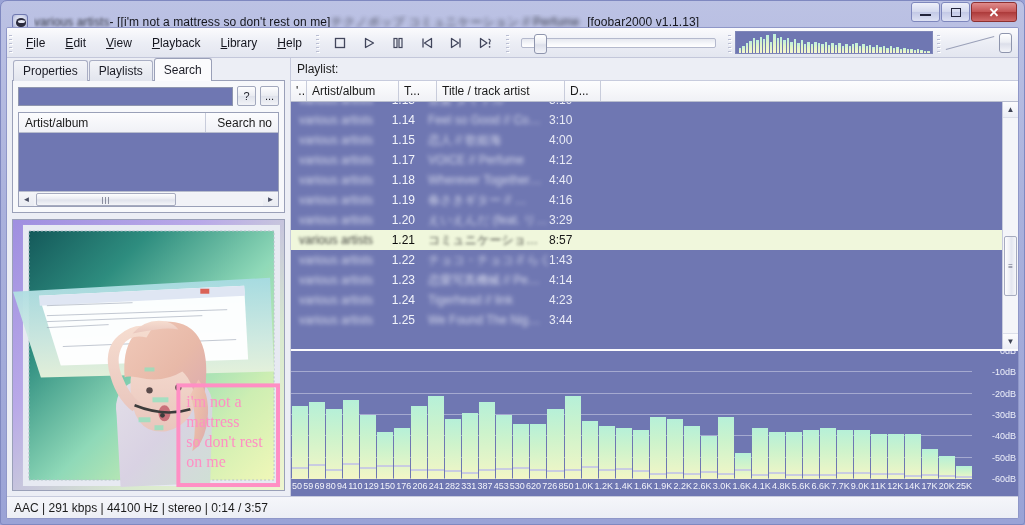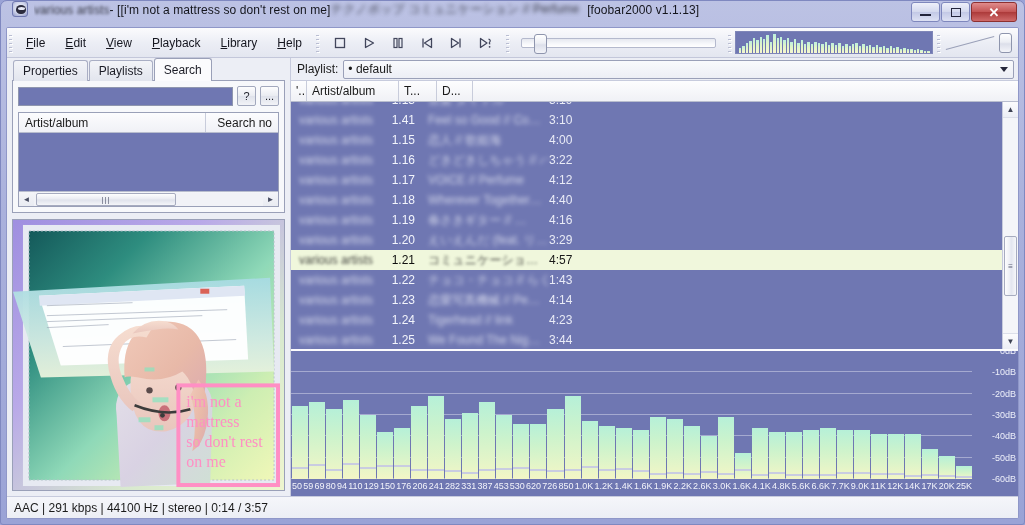--- a/index.html
+++ b/index.html
@@ -13,21 +13,21 @@
   
   #window {
     position:relative; width:1025px; height:525px;
     background: linear-gradient(180deg,#bcc2e4 0%, #aab1dc 40%, #9aa3d6 100%);
     border:1px solid #7f88c0;
     border-radius:7px 7px 3px 3px;
     padding:0 5px 5px 5px;
   }
   
   #titlebar {
-    height:42px; display:flex; align-items:flex-start; gap:6px;
+    height:42px; display:flex; align-items:center; gap:6px;
     padding:0 2px 0 6px; position:relative;
   }
   .win-icon {
     width:16px;height:16px;border-radius:3px;
     background: radial-gradient(circle at 50% 42%, #f2f3fa 0%, #cfd4ea 55%, #8f97c8 100%);
     border:1px solid #6f78b0; position:relative; flex:none;
   }
   .win-icon::before {
     content:""; position:absolute; left:3px; top:3px; width:10px; height:9px;
     background:#2b2b3d; border-radius:50% 50% 45% 45%;
@@ -498,62 +498,52 @@
               <text x="174" y="248" font-family="Liberation Serif, serif" font-size="16" fill="#ff8fc4" id="cap4">on me</text>
             </g>
           </svg>
         </div>
       </div>
 
       <div id="rightpane">
 
         <div id="plrow">
           <div class="lbl">Playlist:</div>
-          <div id="plselect">
-            <span>• default</span>
-            <span class="caret"></span>
-          </div>
         </div>
 
         <div id="pltable">
           <div id="plhdr">
             <div class="c-idx">'..</div>
             <div class="c-art">Artist/album</div>
             <div class="c-trk">T...</div>
+            <div class="c-ttl">Title / track artist</div>
             <div class="c-dur">D...</div>
             <div class="c-rest"></div>
           </div>
           <div id="plscrollarea">
             <div id="plrows">
                 <div class="prow" style="margin-top: -12px;">
                   <span class="pa blur2">various artists</span>
                   <span class="pt">1.13</span>
                   <span class="pn blur2">音楽 タイトル</span>
                   <span class="pd">3:19</span>
                   <span class="prest"></span>
                 </div>
                 <div class="prow">
                   <span class="pa blur2">various artists</span>
-                  <span class="pt">1.41</span>
+                  <span class="pt">1.14</span>
                   <span class="pn blur2">Feel so Good // Co…</span>
                   <span class="pd">3:10</span>
                   <span class="prest"></span>
                 </div>
                 <div class="prow">
                   <span class="pa blur2">various artists</span>
                   <span class="pt">1.15</span>
                   <span class="pn blur2">恋人 // 歌姫海</span>
                   <span class="pd">4:00</span>
-                  <span class="prest"></span>
-                </div>
-                <div class="prow">
-                  <span class="pa blur2">various artists</span>
-                  <span class="pt">1.16</span>
-                  <span class="pn blur2">どきどきしちゃう // パ…</span>
-                  <span class="pd">3:22</span>
                   <span class="prest"></span>
                 </div>
                 <div class="prow">
                   <span class="pa blur2">various artists</span>
                   <span class="pt">1.17</span>
                   <span class="pn blur2">VOICE // Perfume</span>
                   <span class="pd">4:12</span>
                   <span class="prest"></span>
                 </div>
                 <div class="prow">
@@ -574,21 +564,21 @@
                   <span class="pa blur2">various artists</span>
                   <span class="pt">1.20</span>
                   <span class="pn blur2">えいえんだ (feat. リ…</span>
                   <span class="pd">3:29</span>
                   <span class="prest"></span>
                 </div>
                 <div class="prow sel">
                   <span class="pa blur">various artists</span>
                   <span class="pt">1.21</span>
                   <span class="pn blur">コミュニケーショ…</span>
-                  <span class="pd">4:57</span>
+                  <span class="pd">8:57</span>
                   <span class="prest"></span>
                 </div>
                 <div class="prow">
                   <span class="pa blur2">various artists</span>
                   <span class="pt">1.22</span>
                   <span class="pn blur2">チョコ・チョコ // らく…</span>
                   <span class="pd">1:43</span>
                   <span class="prest"></span>
                 </div>
                 <div class="prow">

